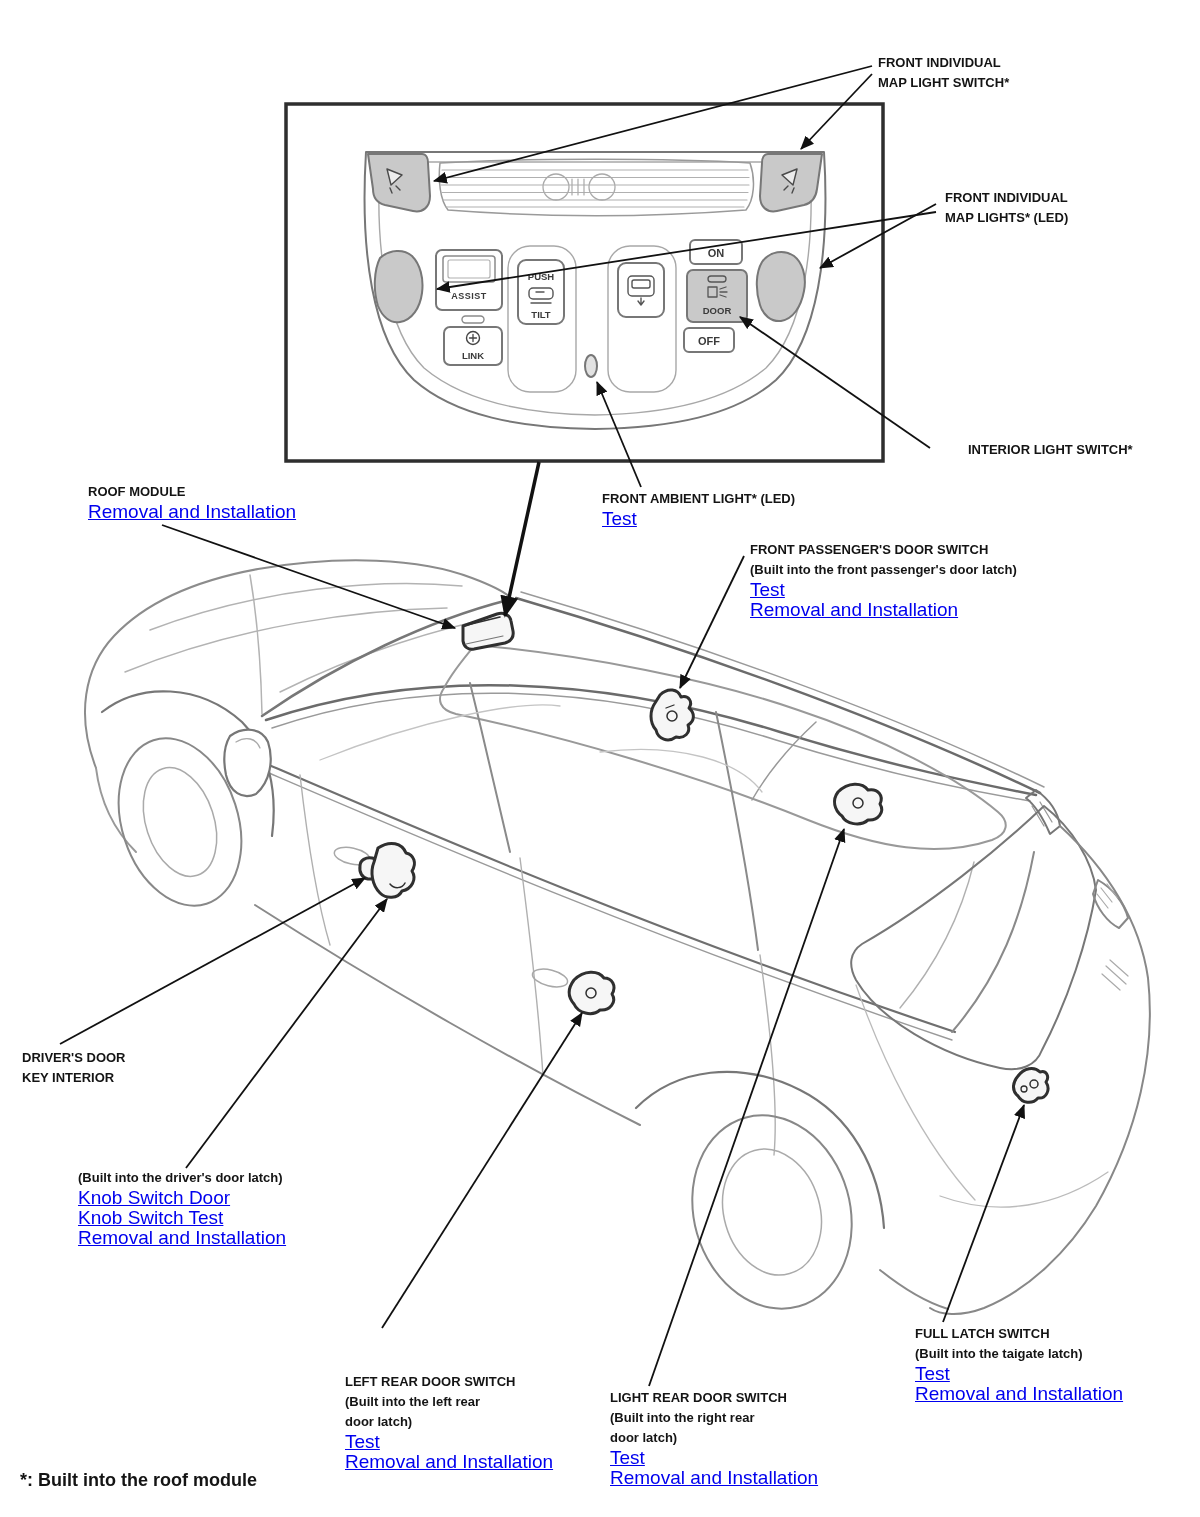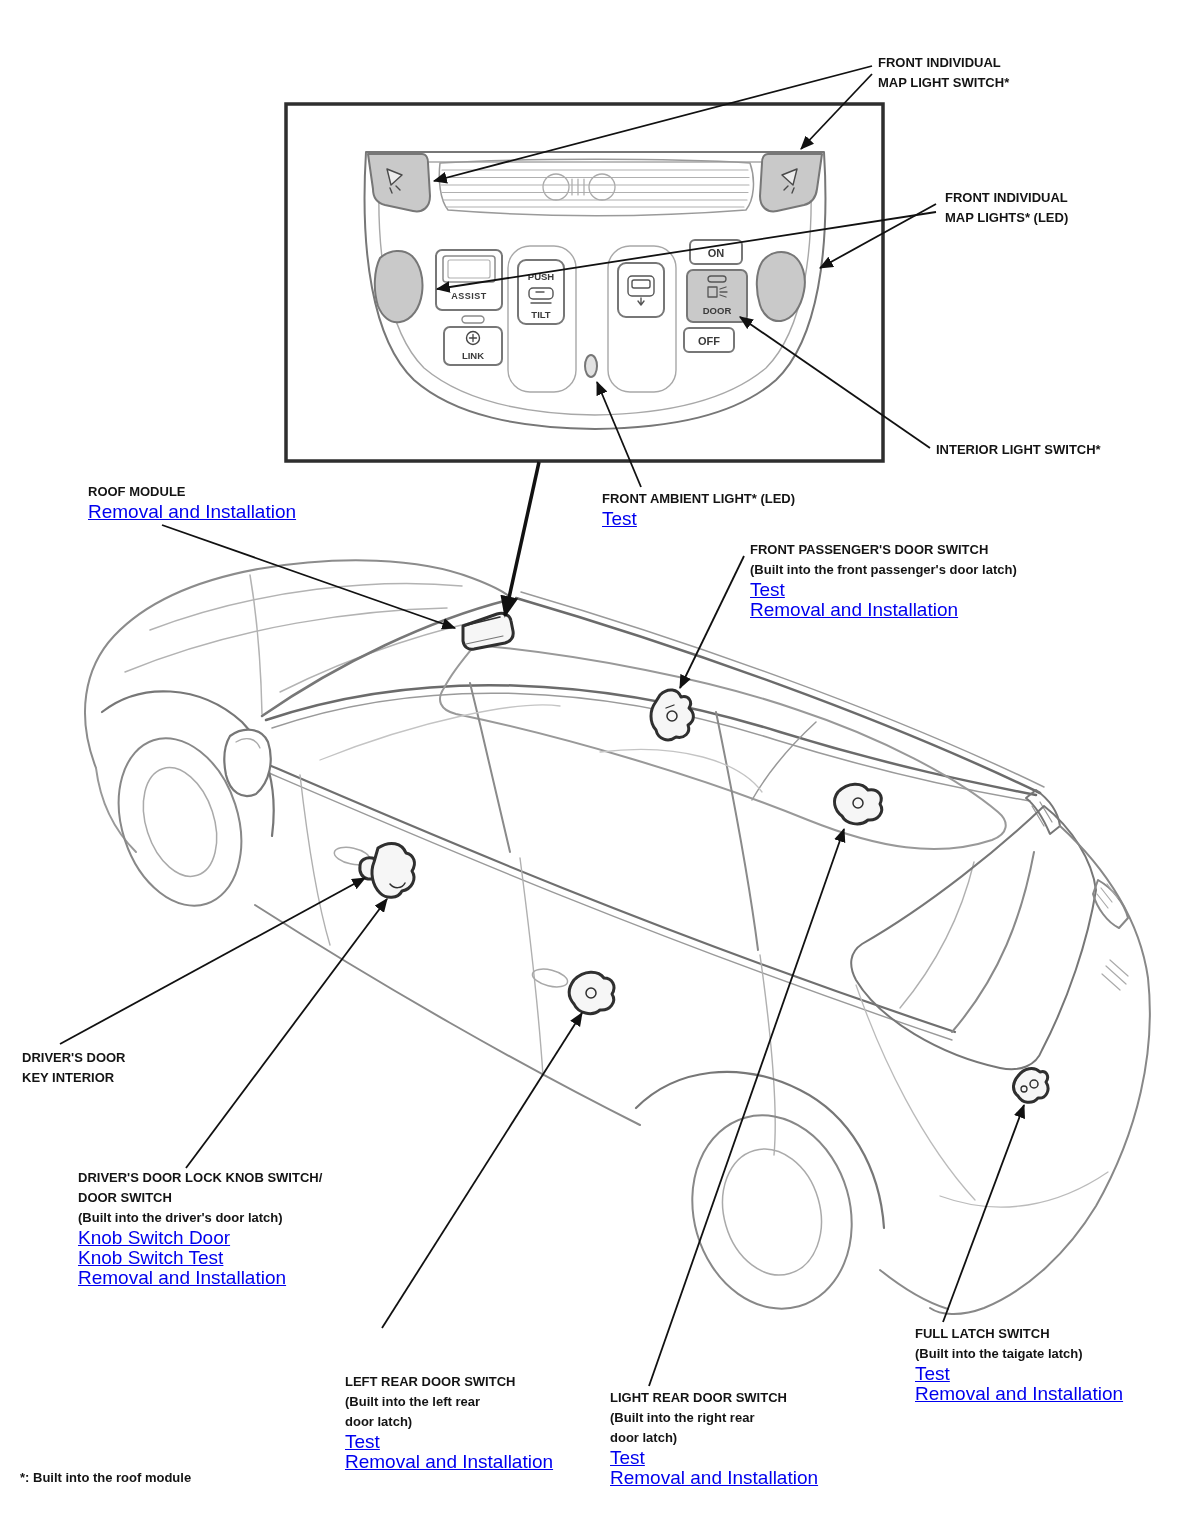--- a/index.html
+++ b/index.html
@@ -4,21 +4,21 @@
 <style>
   html,body{margin:0;padding:0;background:#fff;}
   .stage{position:relative;width:1200px;height:1517px;background:#fff;overflow:hidden;
          font-family:"Liberation Sans",sans-serif;}
   .stage svg{position:absolute;left:0;top:0;}
   .callout{position:absolute;color:#141414;}
   .callout .title,.callout .note{display:block;font-weight:700;font-size:13px;line-height:20px;
          white-space:pre-line;}
   .callout .links a{display:block;font-weight:400;font-size:19px;line-height:20px;
          color:#0000ee;text-decoration:underline;cursor:pointer;white-space:pre-line;}
-  .footnote{position:absolute;font-weight:700;font-size:13px;color:#141414;}
+  .footnote{position:absolute;font-weight:700;font-size:18px;color:#141414;}
   .btxt{font-family:"Liberation Sans",sans-serif;font-weight:700;fill:#3a3a3a;}
 </style>
 </head>
 <body>
 
 <div class="stage">
 
 <svg width="1200" height="1517" viewBox="0 0 1200 1517">
   <defs>
     <marker id="arr" viewBox="0 0 12 10" refX="11" refY="5" markerWidth="14" markerHeight="12" orient="auto-start-reverse" markerUnits="userSpaceOnUse">
@@ -232,21 +232,21 @@
   <div class="callout" style="left:878px;top:53px;">
     <span class="title">FRONT INDIVIDUAL
 MAP LIGHT SWITCH*</span>
   </div>
 
   <div class="callout" style="left:945px;top:188px;">
     <span class="title">FRONT INDIVIDUAL
 MAP LIGHTS* (LED)</span>
   </div>
 
-  <div class="callout" style="left:936px;top:440px;">
+  <div class="callout" style="left:968px;top:440px;">
     <span class="title">INTERIOR LIGHT SWITCH*</span>
   </div>
 
   <div class="callout" style="left:88px;top:482px;">
     <span class="title">ROOF MODULE</span>
     <span class="links">
       <a>Removal and Installation</a>
     </span>
   </div>
 
@@ -265,22 +265,20 @@
       <a>Removal and Installation</a>
     </span>
   </div>
 
   <div class="callout" style="left:22px;top:1048px;">
     <span class="title">DRIVER'S DOOR
 KEY INTERIOR</span>
   </div>
 
   <div class="callout" style="left:78px;top:1168px;">
-    <span class="title">DRIVER'S DOOR LOCK KNOB SWITCH/
-DOOR SWITCH</span>
     <span class="note">(Built into the driver's door latch)</span>
     <span class="links">
       <a>Knob Switch Door</a>
       <a>Knob Switch Test</a>
       <a>Removal and Installation</a>
     </span>
   </div>
 
   <div class="callout" style="left:345px;top:1334px;margin-top:38px;">
     <span class="title">LEFT REAR DOOR SWITCH</span>

